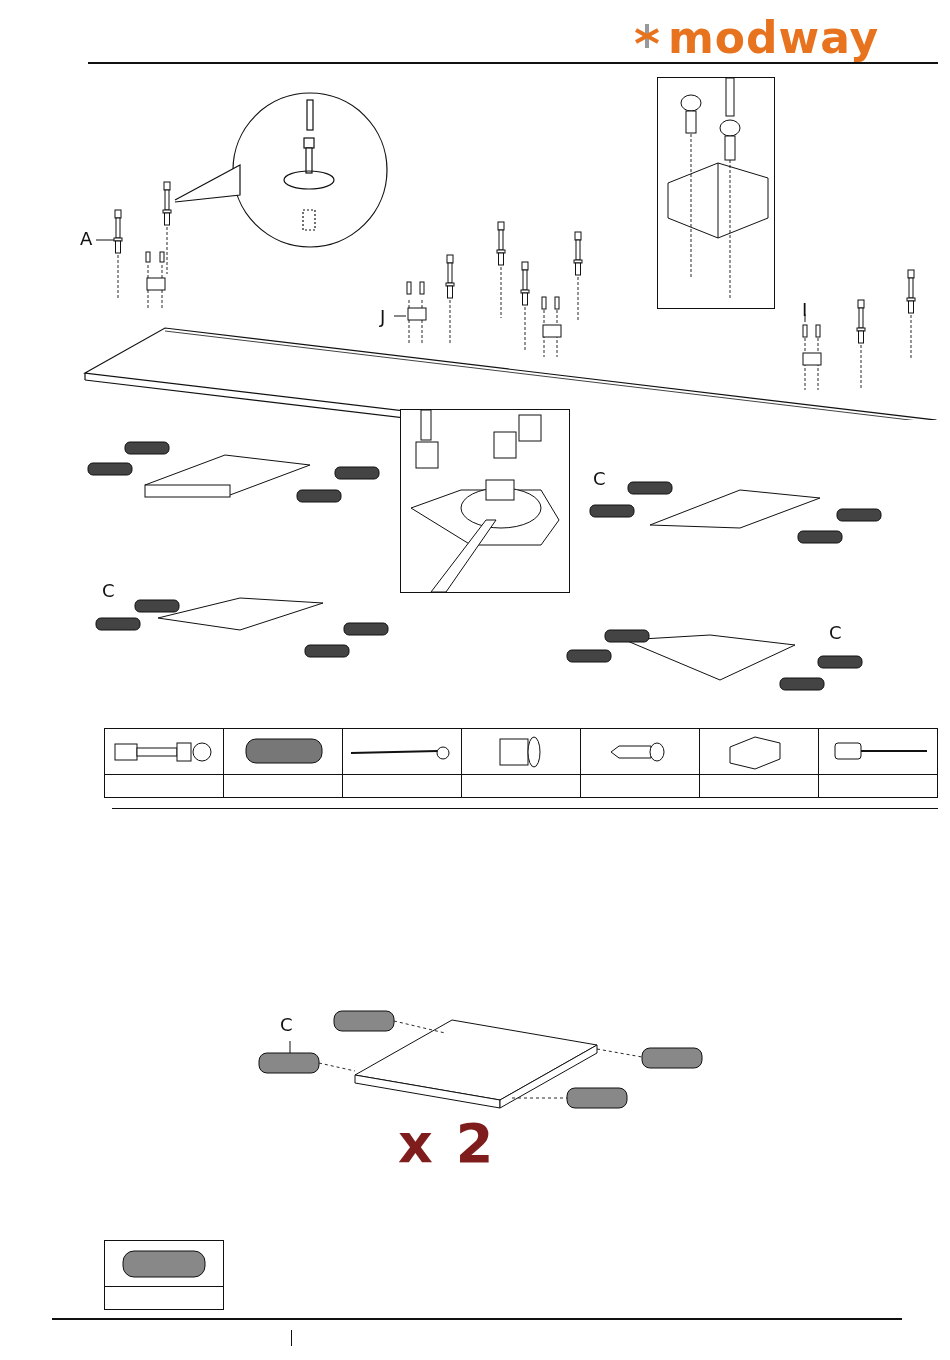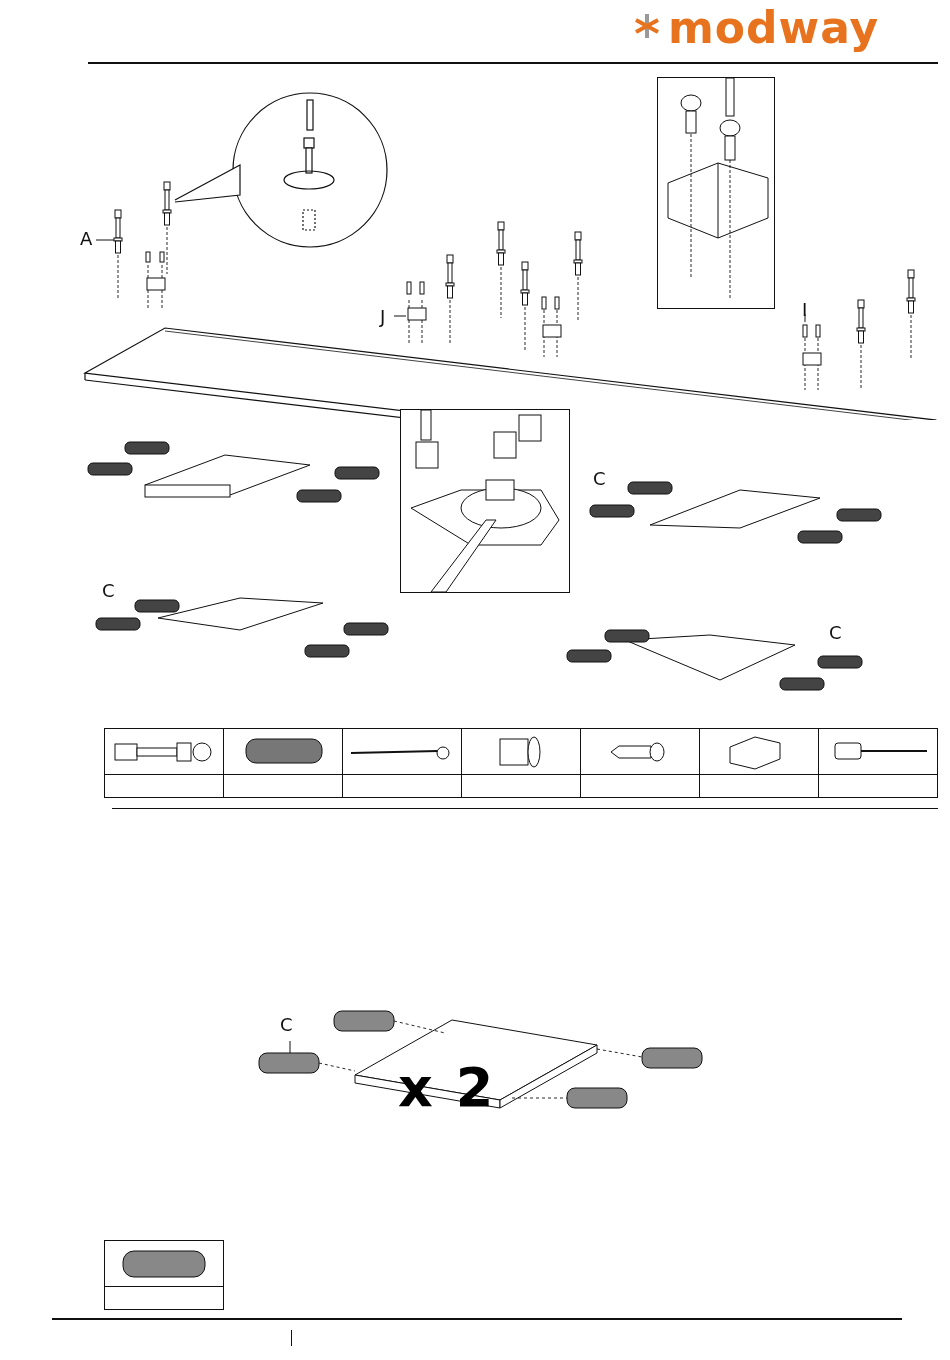--- a/index.html
+++ b/index.html
@@ -1,26 +1,26 @@
 <!DOCTYPE html>
 <html><head>
 <meta charset="utf-8">
 <style>
   html, body { margin:0; padding:0; background:#fff; }
   body { width:950px; height:1360px; position:relative; overflow:hidden; font-family:"DejaVu Sans", sans-serif; color:#111; }
   .abs { position:absolute; }
-  .logo { left:632px; top:8px; width:240px; height:60px;text-decoration:underline; }
+  .logo { left:632px; top:18px; width:240px; height:60px;text-decoration:underline; }
   .logo-text { position:absolute; left:36px; top:-6px; font-family:"DejaVu Sans", sans-serif; font-size:44px; font-weight:bold; color:#e8731f; letter-spacing:1px; }
   .logo-star { position:absolute; left:0; top:4px; width:30px; height:30px; }
   .rule-top { left:88px; top:62px; width:850px; height:2px; background:#111; }
   .rule-mid { left:112px; top:808px; width:826px; height:1px; background:#111; }
   .rule-bottom { left:52px; top:1318px; width:850px; height:2px; background:#111; }
   .page-tick { left:291px; top:1330px; width:1px; height:16px; background:#111; }
   .label { font-family:"DejaVu Sans", sans-serif; font-size:18px; color:#111; }
-  .x2 { left:398px; top:1056px; font-family:"DejaVu Sans", sans-serif; font-weight:bold; font-size:54px; color:#000000; letter-spacing:2px; }
+  .x2 { left:398px; top:1112px; font-family:"DejaVu Sans", sans-serif; font-weight:bold; font-size:54px; color:#7f1d1d; letter-spacing:2px; }
   table.parts { position:absolute; left:104px; top:728px; border-collapse:collapse; }
   table.parts td { border:1px solid #111; width:118px; padding:0; }
   table.parts tr.img-row td { height:45px; }
   table.parts tr.cap-row td { height:22px; font-size:11px; text-align:center; }
   table.single { position:absolute; left:104px; top:1240px; border-collapse:collapse; }
   table.single td { border:1px solid #111; width:118px; padding:0; }
   table.single tr.img-row td { height:45px; }
   table.single tr.cap-row td { height:22px; }
   svg { display:block; }
   .inset { border:1.5px solid #111; background:#fff; }

